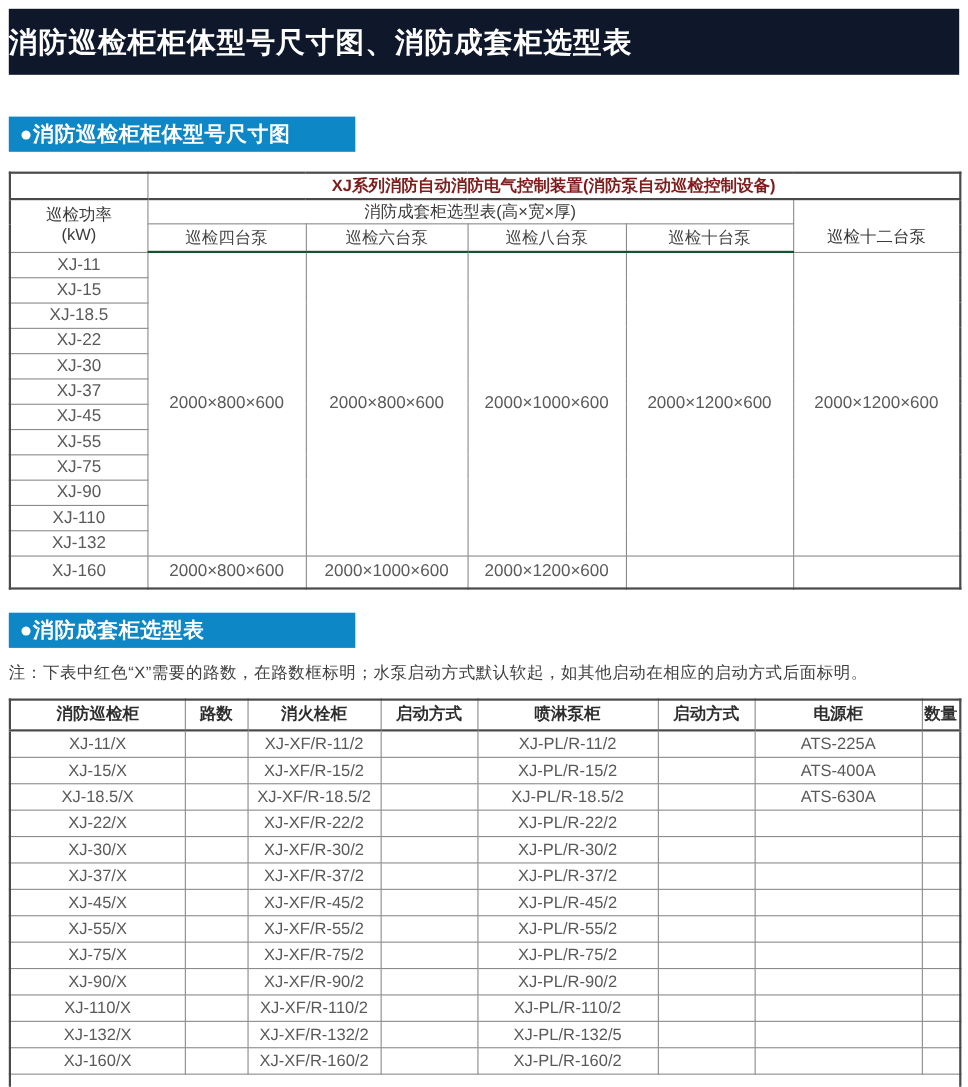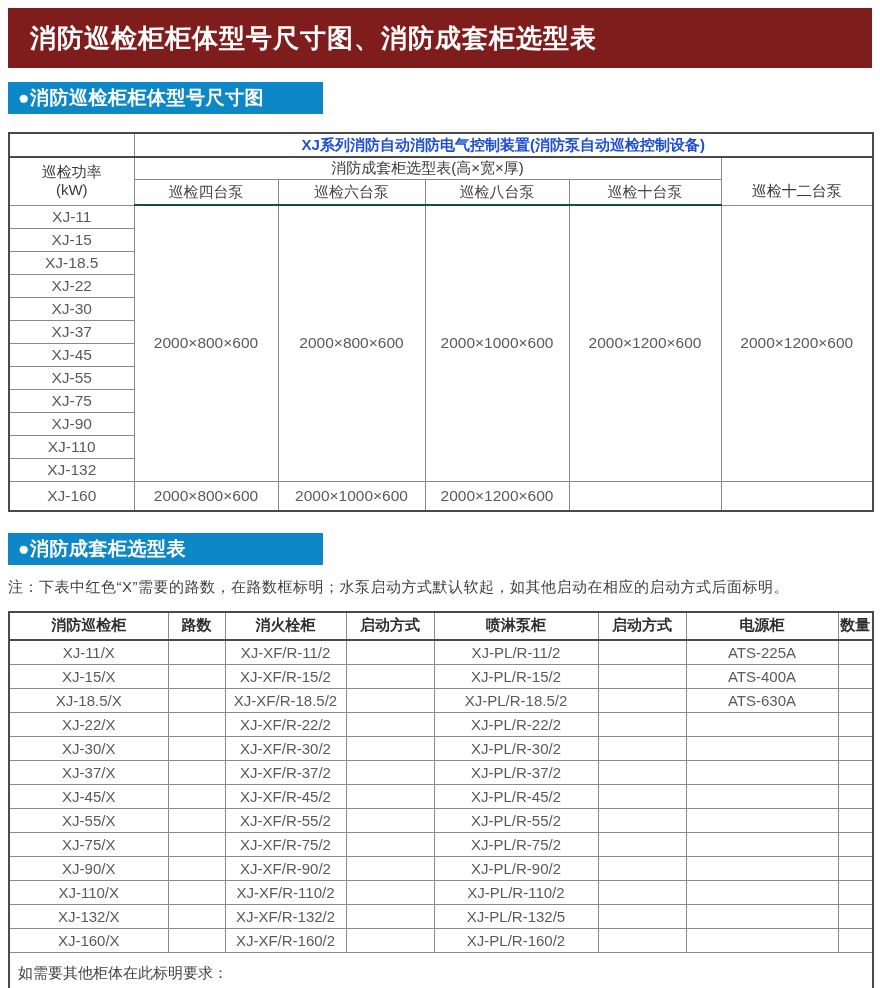--- a/index.html
+++ b/index.html
@@ -5,52 +5,52 @@
   html,body { margin:0; padding:0; background:#ffffff; }
   body {
     width:880px; height:988px; overflow:hidden;
     font-family:"Liberation Sans","DejaVu Sans",sans-serif;
     -webkit-font-smoothing:antialiased;
   }
   .page { padding:8px; }
 
   
   .banner {
-    height:60px; background:#7f1d1d; color:#ffffff;
-    display:flex; align-items:center; padding-left:22px; box-sizing:border-box;
+    height:60px; background:#0f172a; color:#ffffff;
+    display:flex; align-items:center; box-sizing:border-box;
     font-size:26px; font-weight:bold; letter-spacing:1px;
   }
 
   
   .section-head {
     width:315px; height:32px; background:#0e87c6; color:#ffffff;
     display:flex; align-items:center; padding-left:10px; box-sizing:border-box;
     font-size:19px; font-weight:bold; letter-spacing:0.5px;
   }
-  .gap22 { margin-top:14px; }
+  .gap22 { margin-top:38px; }
   .gap21 { margin-top:21px; }
 
   
   .note {
     margin-top:13px; font-size:15px; color:#3f3f3f; letter-spacing:0.5px;
   }
 
   
   table {
     border-collapse:collapse; table-layout:fixed; width:864px;
     border:2px solid #4a4a4a;
   }
   td {
     border:1px solid #8a8a8a; text-align:center; vertical-align:middle;
     padding:0; font-size:15px; color:#5a5a5a; overflow:hidden; white-space:nowrap;
   }
 
   
   .t1 { margin-top:18px; }
-  .t1 .h1 td { height:22px; font-weight:bold; color:#1d4ed8; border-bottom:2px solid #4a4a4a; }
+  .t1 .h1 td { height:22px; font-weight:bold; color:#7f1d1d; border-bottom:2px solid #4a4a4a; }
   .t1 .h2 td { height:21px; color:#3a3a3a; }
   .t1 .h3 td { height:24px; color:#464646; border-bottom:2px solid #14532d; }
   .t1 .power-cell { color:#3a3a3a; line-height:1.25;margin-left:27px; }
   .t1 .pump12 { vertical-align:bottom; padding-bottom:4px; color:#464646; }
   .t1 .r td { height:22px; font-size:15.5px; }
   .t1 .r-last td { height:28px; font-size:15.5px; }
 
   
   .t2 { margin-top:14px; }
   .t2 .h td { height:26px; font-weight:bold; color:#2e2e2e; border-bottom:2px solid #4a4a4a; }

